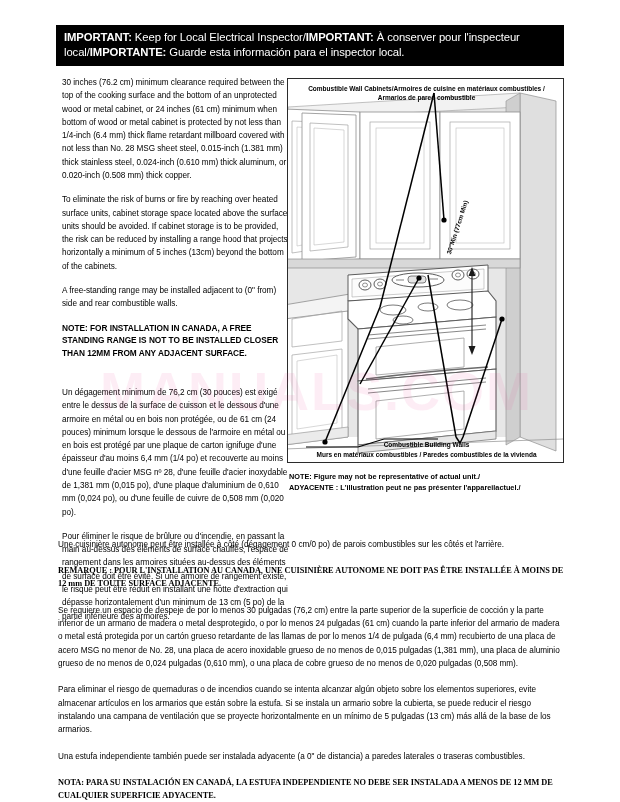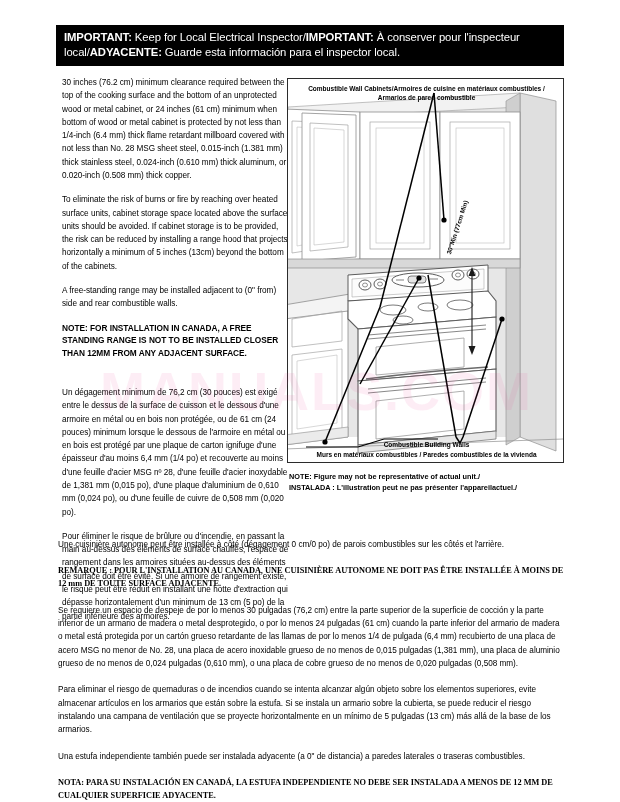--- a/index.html
+++ b/index.html
@@ -155,21 +155,21 @@
     font-family: Liberation Serif, serif;
   }
 </style>
 </head>
 <body>
 
 <div class="page">
 
   <div class="header-banner">
     <span><b>IMPORTANT: </b><span class="reg">Keep for Local Electrical Inspector/</span><b>IMPORTANT: </b><span class="reg">À conserver pour</span>
-    <span class="reg">l'inspecteur local/</span><b>ADYACENTE: </b><span class="reg">Guarde esta información para el inspector local.</span></span>
+    <span class="reg">l'inspecteur local/</span><b>IMPORTANTE: </b><span class="reg">Guarde esta información para el inspector local.</span></span>
   </div>
 
   <div class="left-col">
     <p>30 inches (76.2 cm) minimum clearance required between the top of the cooking surface and the bottom of an unprotected wood or metal cabinet, or 24 inches (61 cm) minimum when bottom of wood or metal cabinet is protected by not less than 1/4-inch  (6.4 mm) thick flame retardant millboard covered with not less than No. 28 MSG sheet steel, 0.015-inch (1.381 mm) thick stainless steel, 0.024-inch (0.610 mm) thick aluminum, or 0.020-inch (0.508 mm) thick copper.</p>
     <p>To eliminate the risk of burns or fire by reaching over heated surface units, cabinet storage space located above the surface units should be avoided.  If cabinet storage is to be provided, the risk can be reduced by installing a range hood that projects horizontally a minimum of 5 inches (13cm) beyond the bottom of the cabinets.</p>
     <p>A free-standing range may be installed adjacent to (0" from) side and rear combustible walls.</p>
     <p class="note">NOTE: FOR INSTALLATION IN CANADA, A FREE STANDING RANGE IS NOT TO BE INSTALLED CLOSER THAN 12MM FROM ANY ADJACENT SURFACE.</p>
     <p>Un dégagement minimum de 76,2 cm (30 pouces) est exigé entre le dessus de la surface de cuisson et le dessous d'une armoire en métal ou en bois non protégée, ou de 61 cm (24 pouces) minimum lorsque le dessous de l'armoire en métal ou en bois est protégé par une plaque de carton ignifuge d'une épaisseur d'au moins 6,4 mm (1/4 po) et recouverte au moins d'une feuille d'acier MSG nº 28, d'une feuille d'acier inoxydable de 1,381 mm (0,015 po), d'une plaque d'aluminium de 0,610 mm (0,024 po), ou d'une feuille de cuivre de 0,508 mm (0,020 po).</p>
     <p>Pour éliminer le risque de brûlure ou d'incendie, en passant la main au-dessus des éléments de surface chauffés, l'espace de rangement dans les armoires situées au-dessus des éléments de surface doit être évité. Si une armoire de rangement existe, le risque peut être réduit en installant une hotte d'extraction qui dépasse horizontalement d'un minimum de 13 cm (5 po) de la partie inférieure des armoires.</p>
   </div>
@@ -284,21 +284,21 @@
     <div class="diagram-caption-bottom">
       <div>Combustible Building Walls</div>
       <div>Murs en matériaux combustibles / Paredes combustibles de la vivienda</div>
     </div>
   </div>
 
   <div class="watermark">MANUALS.COM</div>
 
   <div class="fig-note">
     <div>NOTE: Figure may not be representative of actual unit./</div>
-    <div>INSTALADA : L'illustration peut ne pas présenter l'appareilactuel./</div>
+    <div>ADYACENTE : L'illustration peut ne pas présenter l'appareilactuel./</div>
   </div>
 
   <div class="bottom">
     <p>Une cuisinière autonome peut être installée à côté (dégagement 0 cm/0 po) de parois combustibles sur les côtés et l'arrière.</p>
     <p class="note">REMARQUE : POUR L'INSTALLATION AU CANADA, UNE CUISINIÈRE AUTONOME NE DOIT PAS ÊTRE INSTALLÉE À MOINS DE 12 mm DE TOUTE SURFACE ADJACENTE.</p>
     <p>Se requiere un espacio de despeje de por lo menos 30 pulgadas (76,2 cm) entre la parte superior de la superficie de cocción y la parte inferior de un armario de madera o metal desprotegido, o por lo menos 24 pulgadas (61 cm) cuando la parte inferior del armario de madera o metal está protegida por un cartón grueso retardante de las llamas de por lo menos 1/4 de pulgada (6,4 mm) recubierto de una placa de acero MSG no menor de No. 28, una placa de acero inoxidable grueso de no menos de 0,015 pulgadas (1,381 mm), una placa de aluminio grueso de no menos de 0,024 pulgadas (0,610 mm), o una placa de cobre grueso de no menos de 0,020 pulgadas (0,508 mm).</p>
     <p>Para eliminar el riesgo de quemaduras o de incendios cuando se intenta alcanzar algún objeto sobre los elementos superiores, evite almacenar artículos en los armarios que están sobre la estufa. Si se instala un armario sobre la cubierta, se puede reducir el riesgo instalando una campana de ventilación que se proyecte horizontalmente en un mínimo de 5 pulgadas (13 cm) más allá de la base de los armarios.</p>
     <p>Una estufa independiente también puede ser instalada adyacente (a 0" de distancia) a paredes laterales o traseras combustibles.</p>
     <p class="note">NOTA: PARA SU INSTALACIÓN EN CANADÁ, LA ESTUFA INDEPENDIENTE NO DEBE SER INSTALADA A MENOS DE 12 MM DE CUALQUIER SUPERFICIE ADYACENTE.</p>
   </div>

